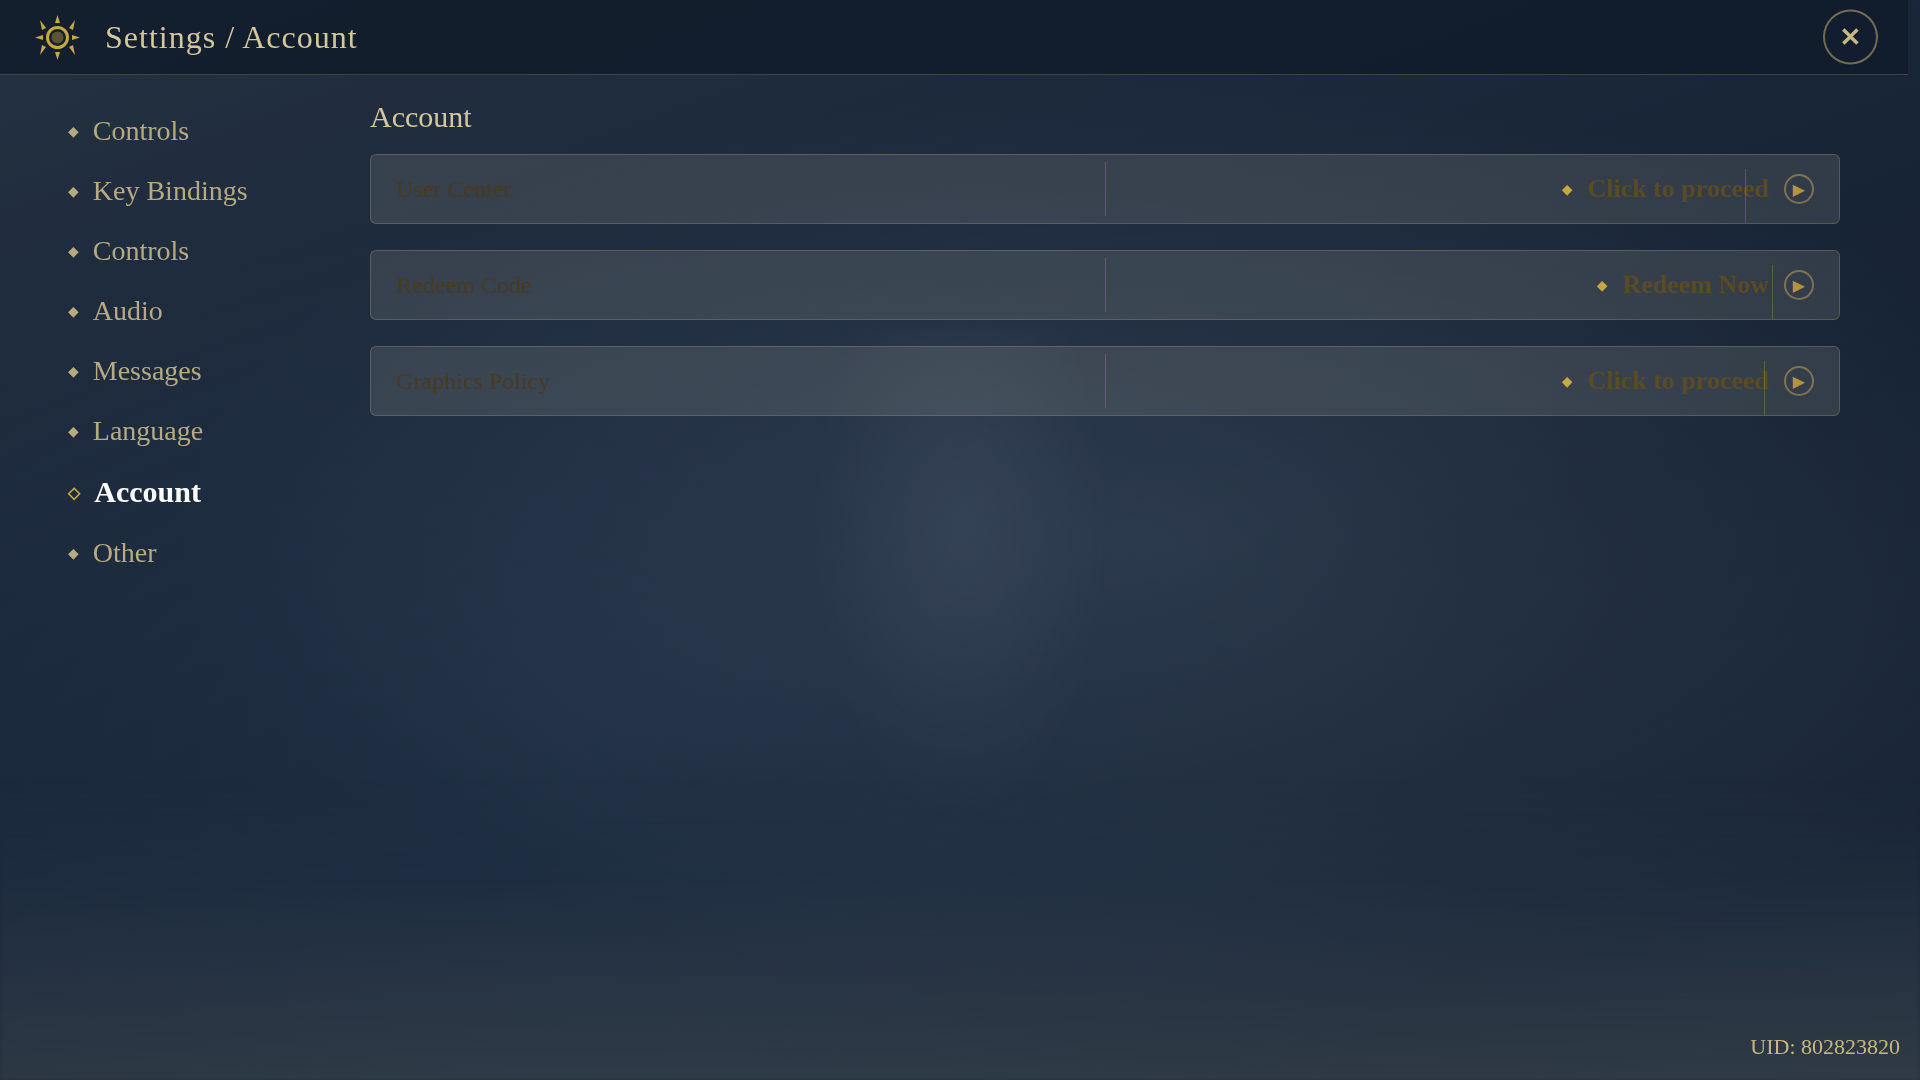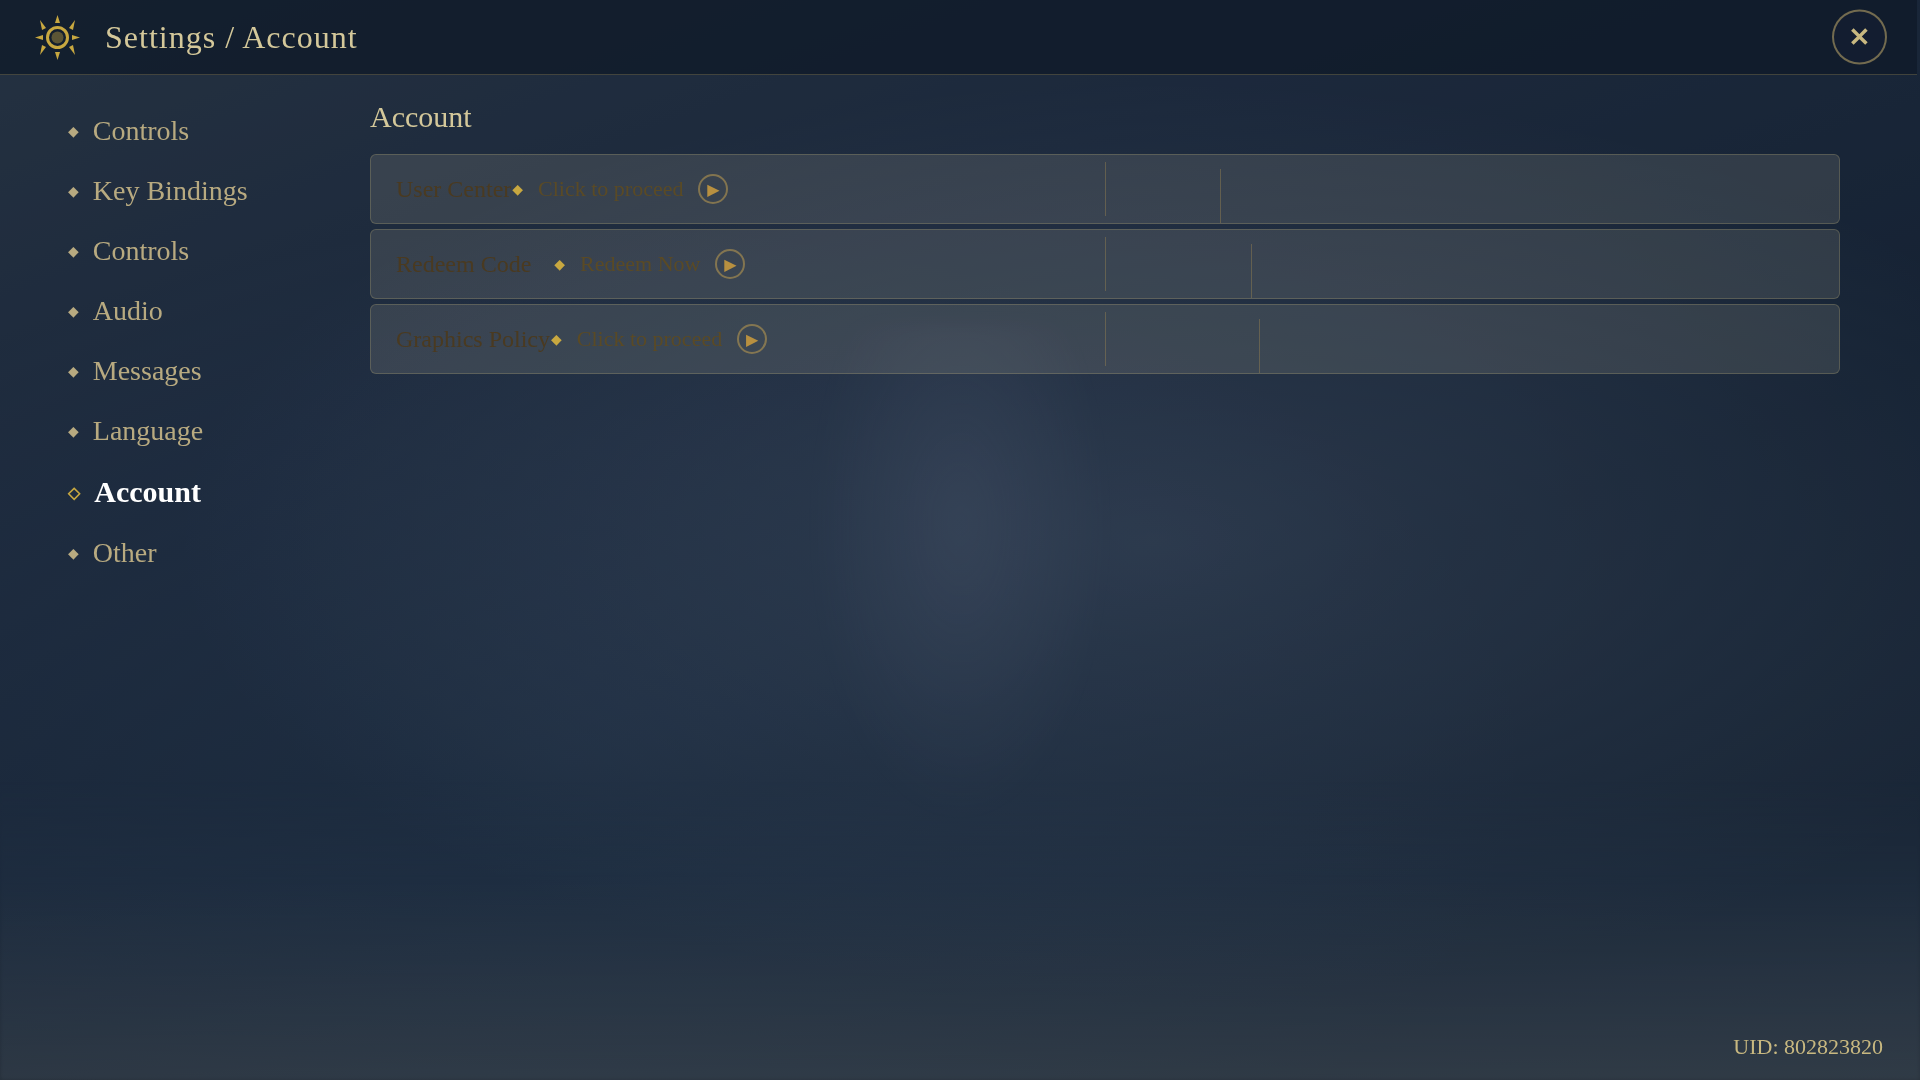--- a/index.html
+++ b/index.html
@@ -41,21 +41,21 @@
       position: absolute;
       inset: 0;
       background: rgba(10, 20, 35, 0.45);
     }
 
     
     .header {
       position: absolute;
       top: 0;
       left: 0;
-      right: 3px;
+      right: 12px;
       height: 75px;
       background: rgba(15, 25, 40, 0.75);
       border-bottom: 1px solid rgba(180, 160, 100, 0.3);
       display: flex;
       align-items: center;
       padding: 0 30px;
     }
 
     .header-icon {
       width: 55px;
@@ -154,46 +154,47 @@
       font-size: 30px;
       color: #d4c89a;
       margin-bottom: 20px;
       font-weight: normal;
     }
 
     
     .account-row {
       display: flex;
       align-items: center;
+      justify-content: space-between;
       background: rgba(240, 230, 200, 0.12);
       border: 1px solid rgba(200, 180, 120, 0.25);
       border-radius: 6px;
       padding: 0 25px;
       height: 70px;
-      margin-bottom: 5px;
+      margin-bottom: 26px;
       cursor: pointer;
       transition: background 0.2s;
     }
 
     .row-left {
       font-size: 24px;
       color: #4a3a20;
       font-weight: normal;
     }
 
     .row-right {
       display: flex;
       align-items: center;
       gap: 15px;
     }
 
     .row-action {
-      font-size: 22px;
+      font-size: 26px;
       color: #5a4a25;
-      font-weight: normal;
+      font-weight: bold;
     }
 
     .row-separator {
       position: absolute;
       left: 50%;
       top: 10%;
       height: 80%;
       width: 1px;
       background: rgba(180, 150, 80, 0.35);
     }
@@ -212,21 +213,21 @@
 
     .diamond-icon {
       color: #c8a840;
       font-size: 14px;
     }
 
     
     .uid-display {
       position: absolute;
       bottom: 20px;
-      right: 37px;
+      right: 20px;
       font-size: 22px;
       color: #c8b880;
       font-family: 'Georgia', serif;
     }
 
     
     .bg-water {
       position: absolute;
       bottom: 0;
       left: 0;

